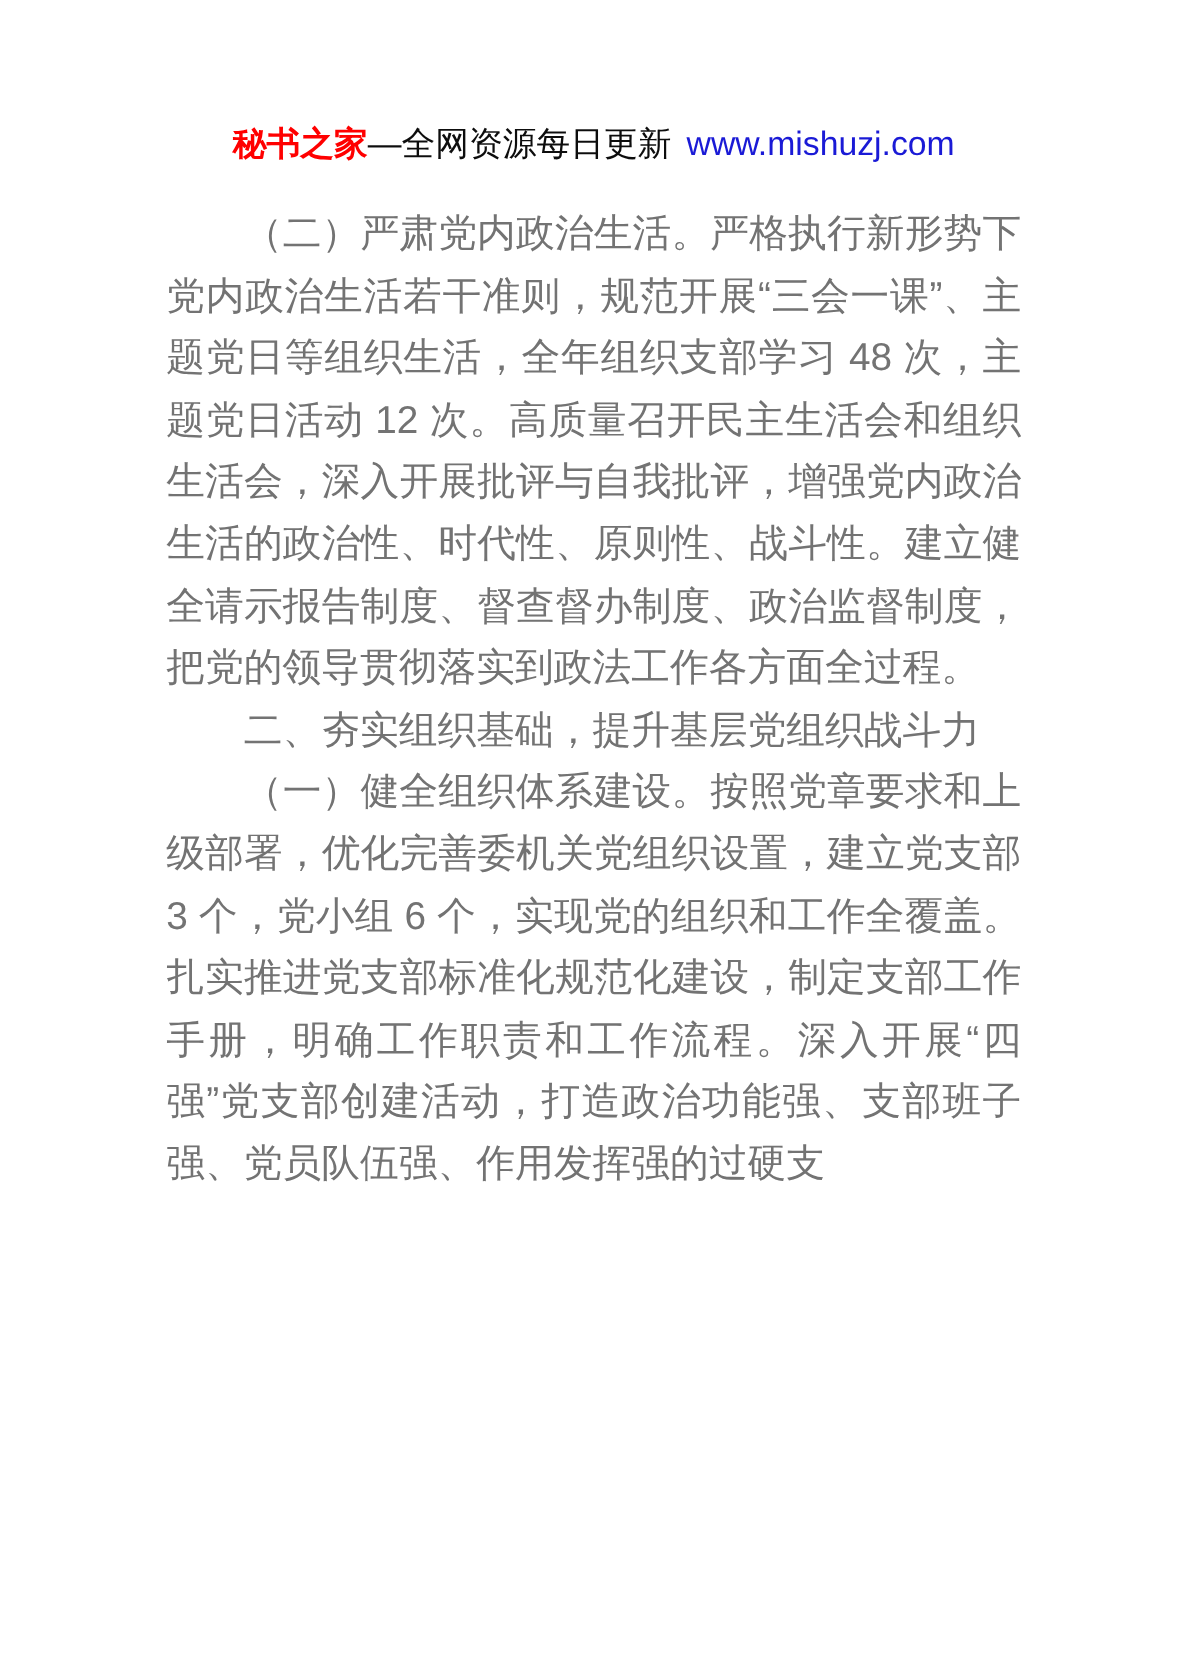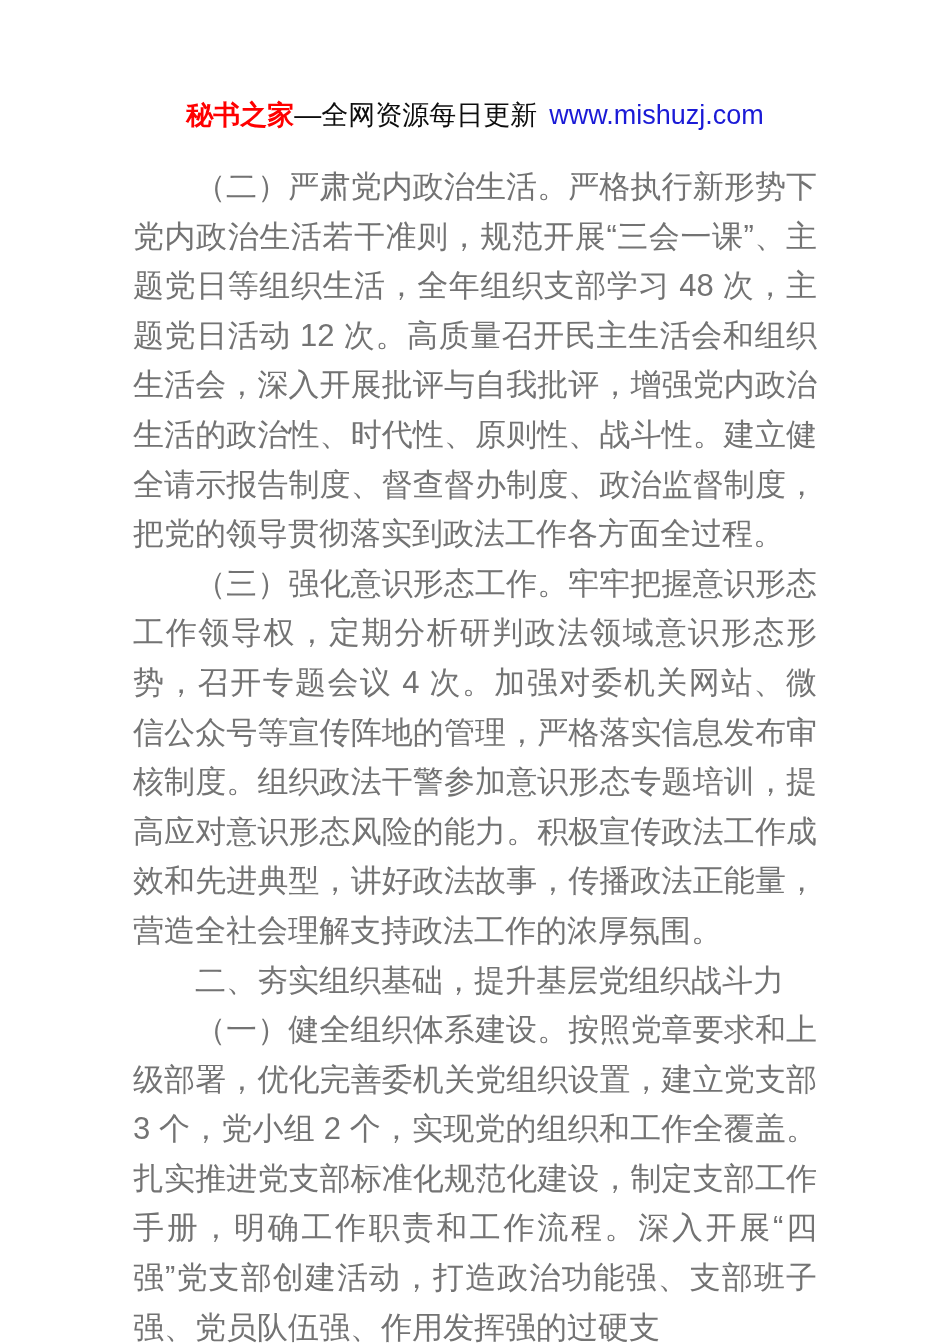--- a/index.html
+++ b/index.html
@@ -57,18 +57,17 @@
 <body>
 
 <div class="page">
 
   <div class="site-header">
     <span class="site-brand" style="color: rgb(255, 0, 0);">秘书之家</span><span class="site-tagline" style="color: rgb(13, 13, 13);">—全网资源每日更新</span><a class="site-url" href="#" style="color: rgb(26, 26, 214);">www.mishuzj.com</a>
   </div>
 
   <div class="doc-body" style="color: #737373;">
     <p>（二）严肃党内政治生活。严格执行新形势下党内政治生活若干准则，规范开展“三会一课”、主题党日等组织生活，全年组织支部学习 48 次，主题党日活动 12 次。高质量召开民主生活会和组织生活会，深入开展批评与自我批评，增强党内政治生活的政治性、时代性、原则性、战斗性。建立健全请示报告制度、督查督办制度、政治监督制度，把党的领导贯彻落实到政法工作各方面全过程。</p>
-    <p>（三）强化意识形态工作。牢牢把握意识形态工作领导权，定期分析研判政法领域意识形态形势，召开专题会议 4 次。加强对委机关网站、微信公众号等宣传阵地的管理，严格落实信息发布审核制度。组织政法干警参加意识形态专题培训，提高应对意识形态风险的能力。积极宣传政法工作成效和先进典型，讲好政法故事，传播政法正能量，营造全社会理解支持政法工作的浓厚氛围。</p>
     <p>二、夯实组织基础，提升基层党组织战斗力</p>
-    <p>（一）健全组织体系建设。按照党章要求和上级部署，优化完善委机关党组织设置，建立党支部 3 个，党小组 2 个，实现党的组织和工作全覆盖。扎实推进党支部标准化规范化建设，制定支部工作手册，明确工作职责和工作流程。深入开展“四强”党支部创建活动，打造政治功能强、支部班子强、党员队伍强、作用发挥强的过硬支</p>
+    <p>（一）健全组织体系建设。按照党章要求和上级部署，优化完善委机关党组织设置，建立党支部 3 个，党小组 6 个，实现党的组织和工作全覆盖。扎实推进党支部标准化规范化建设，制定支部工作手册，明确工作职责和工作流程。深入开展“四强”党支部创建活动，打造政治功能强、支部班子强、党员队伍强、作用发挥强的过硬支</p>
   </div>
 
 </div>
 
 </body></html>

